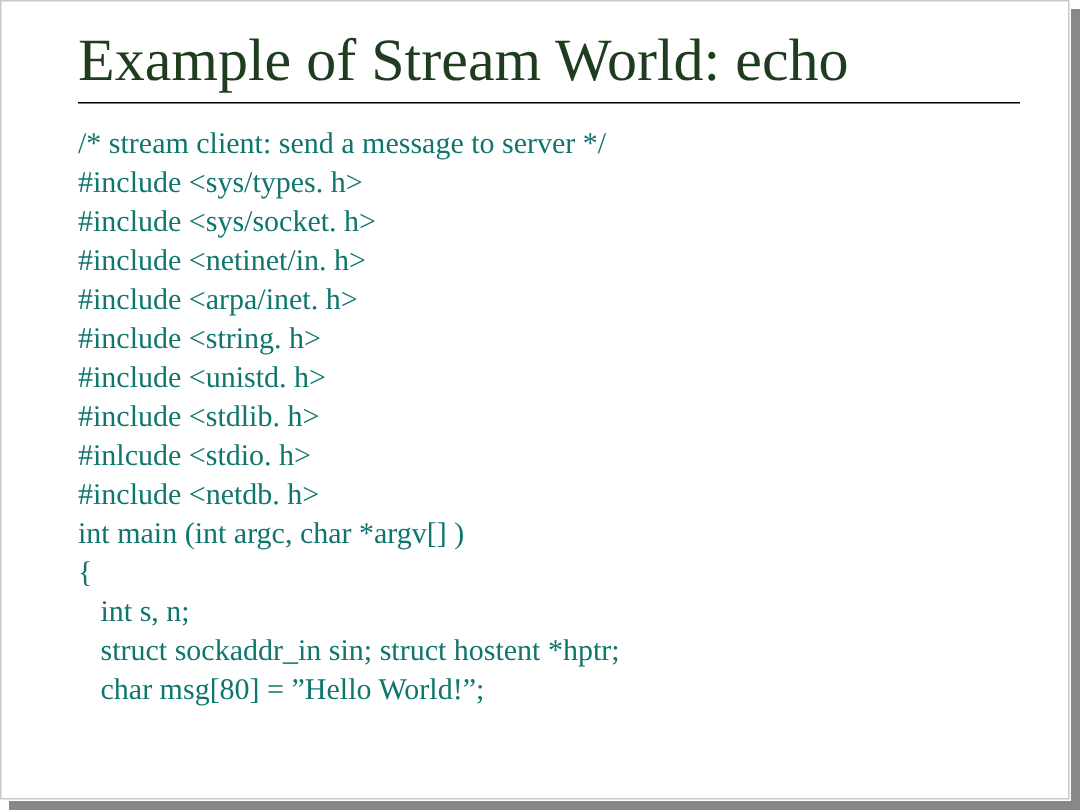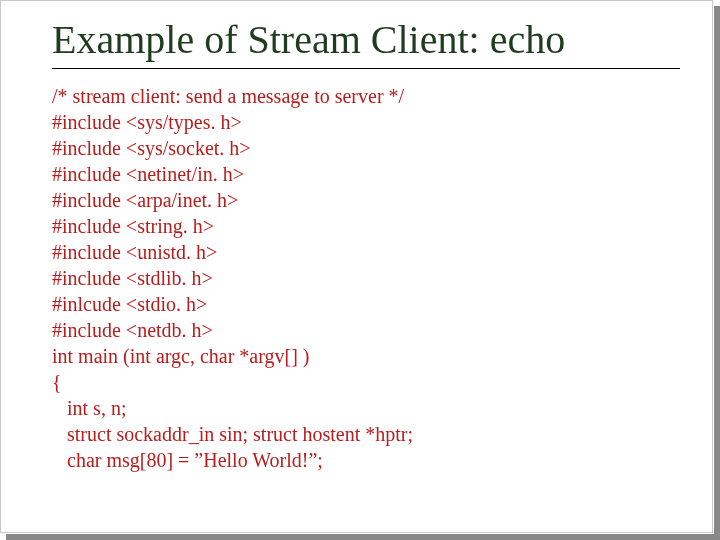--- a/index.html
+++ b/index.html
@@ -28,21 +28,21 @@
   }
   .rule {
     border: none;
     border-top: 1px solid #000;
     margin: 6px 0 14px 0;
   }
   .code {
     font-size: 20px;
     line-height: 1.3;
     white-space: pre;
-    color: #b91c1c;
+    color: #0f766e;
     font-family: Liberation Serif, serif;
   }
   .shadow-bar-right {
     position: absolute;
     top: 6px;
     right: 0;
     width: 6px;
     height: 528px;
     background: #888;
   }
@@ -66,18 +66,18 @@
   }
 </style>
 </head>
 <body>
 
 <div class="slide">
   <div class="frame"></div>
   <div class="shadow-bar-right"></div>
   <div class="shadow-bar-bottom"></div>
 
-  <h1 class="title">Example of Stream Client: echo</h1>
+  <h1 class="title">Example of Stream World: echo</h1>
 
   <hr class="rule">
 
   <div class="code" id="code-block"><div>/* stream client: send a message to server */</div><div>#include &lt;sys/types. h&gt;</div><div>#include &lt;sys/socket. h&gt;</div><div>#include &lt;netinet/in. h&gt;</div><div>#include &lt;arpa/inet. h&gt;</div><div>#include &lt;string. h&gt;</div><div>#include &lt;unistd. h&gt;</div><div>#include &lt;stdlib. h&gt;</div><div>#inlcude &lt;stdio. h&gt;</div><div>#include &lt;netdb. h&gt;</div><div>int main (int argc, char *argv[] )</div><div>{</div><div>   int s, n;</div><div>   struct sockaddr_in sin; struct hostent *hptr;</div><div>   char msg[80] = ”Hello World!”;</div></div>
 </div>
 
 </body></html>

